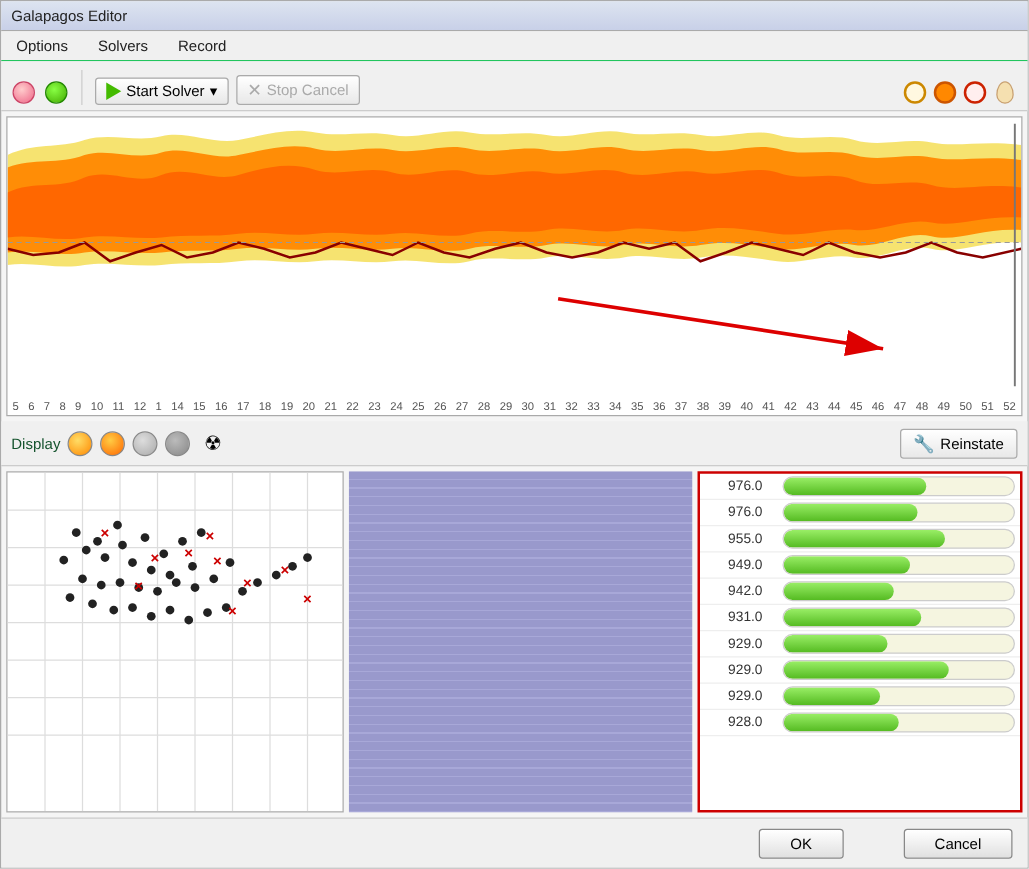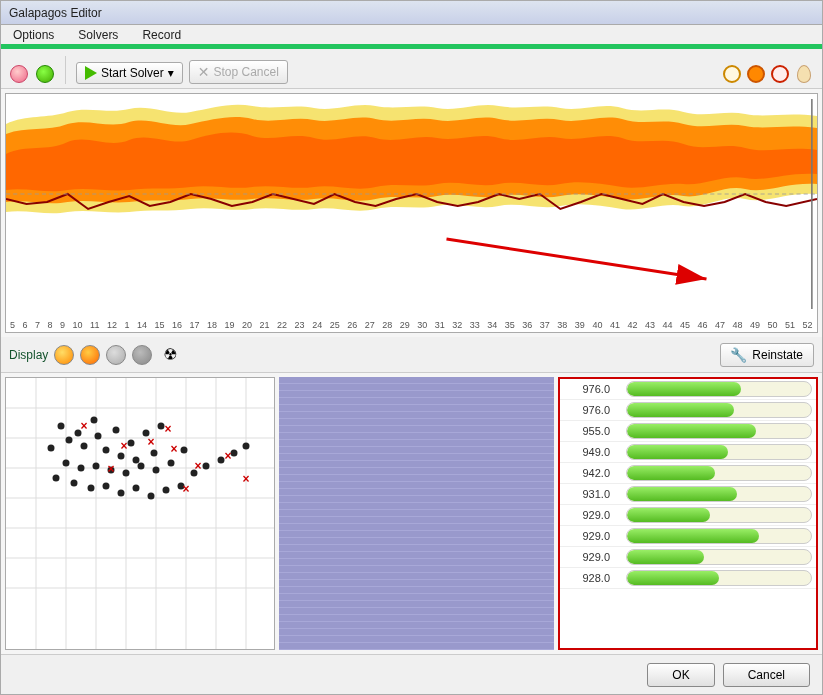--- a/index.html
+++ b/index.html
@@ -26,21 +26,21 @@
       color: #222;
       border-bottom: 1px solid #aaa;
       display: flex;
       align-items: center;
       height: 24px;
     }
     .menu-bar {
       display: flex;
       align-items: center;
       background: #f0f0f0;
-      border-bottom: 5px solid #22c55e;
+      border-bottom: 1px solid #22c55e;
       padding: 2px 4px;
       gap: 8px;
       height: 24px;
     }
     .menu-item {
       padding: 2px 8px;
       cursor: pointer;
       font-size: 12px;
       color: #222;
       border-radius: 2px;
@@ -208,20 +208,21 @@
       border-top: 1px solid #ccc;
       height: 40px;
     }
     .btn-ok, .btn-cancel {
       padding: 4px 24px;
       border: 1px solid #888;
       border-radius: 3px;
       cursor: pointer;
       font-size: 12px;
       background: linear-gradient(to bottom, #fff, #e0e0e0);
+      margin-left: 40px;
     }
     
     .chart-svg {
       position: absolute;
       top: 0; left: 0;
       width: 100%;
       height: 220px;
     }
     
     .icon-circle-green {

